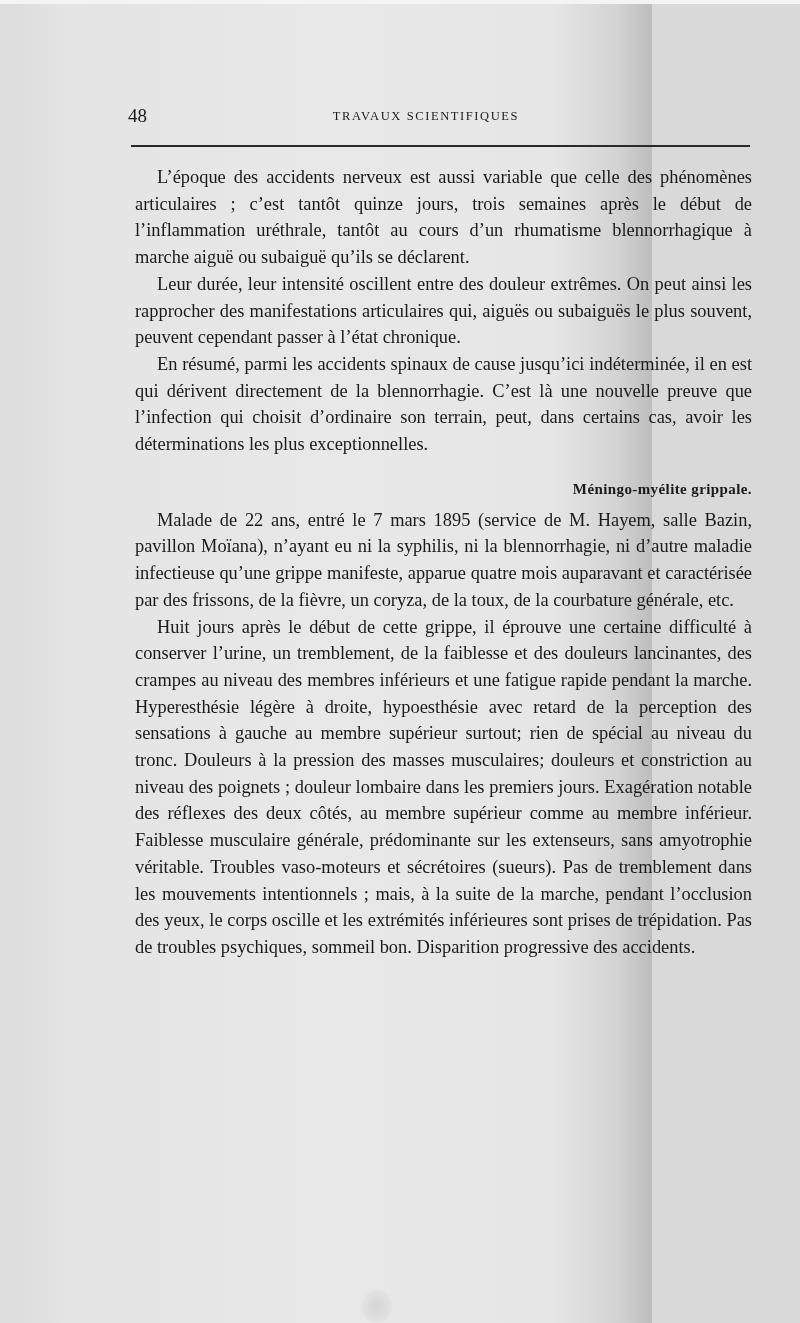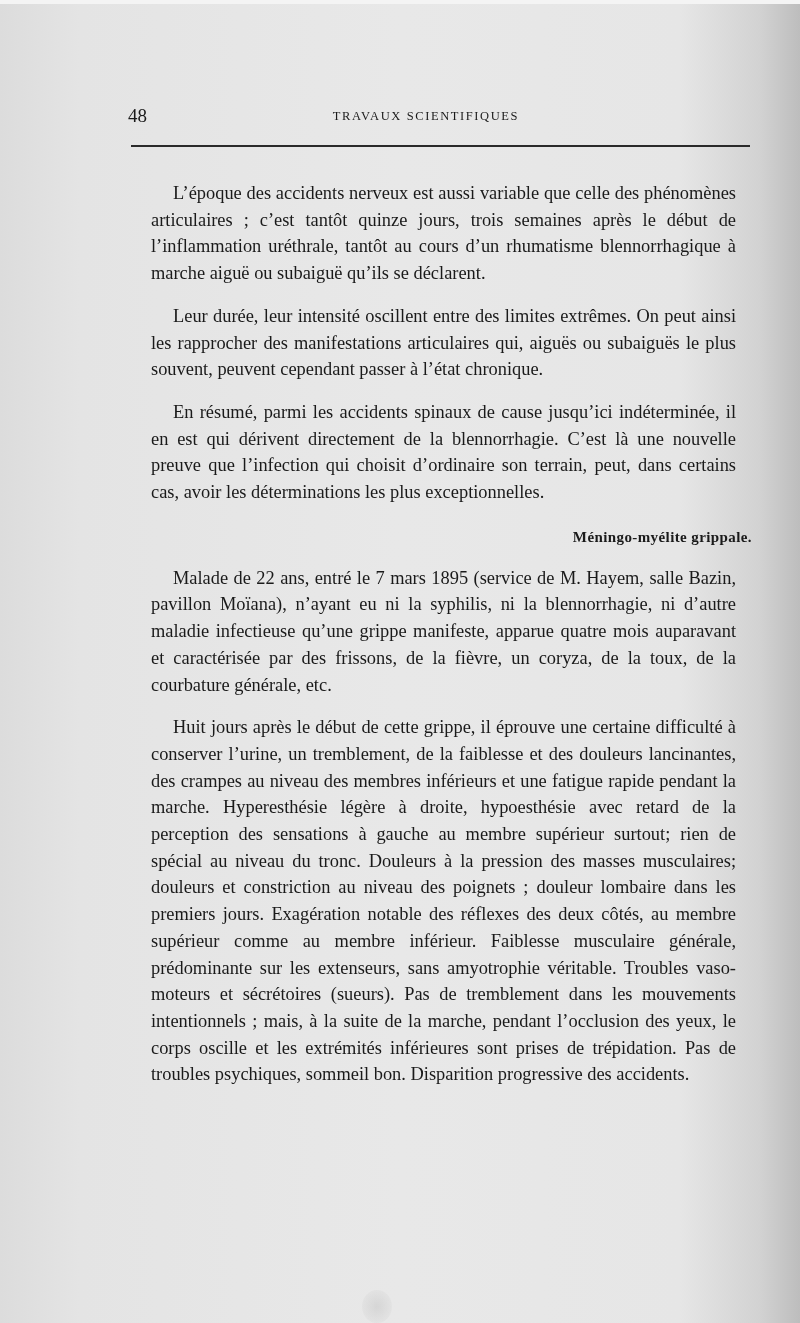--- a/index.html
+++ b/index.html
@@ -7,21 +7,21 @@
       padding: 0;
     }
     body {
       width: 800px;
       height: 1323px;
       overflow: hidden;
       background: #d9d9d9;
     }
     .page {
       position: relative;
-      width: 800px;
+      width: 652px;
       height: 1323px;
       background: linear-gradient(90deg, #dcdcdc 0%, #e4e4e4 10%, #e8e8e8 50%, #e6e6e6 85%, #d2d2d2 95%, #bdbdbd 100%);
       color: #1a1a1a;
       font-family: "Liberation Serif", "DejaVu Serif", serif;
     }
     .top-edge {
       position: absolute;
       left: 0; top: 0;
       width: 800px; height: 4px;
       background: #f4f4f4;
@@ -56,21 +56,21 @@
     .body-text {
       position: absolute;
       left: 135px;
       top: 164px;
       width: 617px;
       font-size: 18.4px;
       line-height: 26.7px;
       text-align: justify;
     }
     .body-text p {
-      margin: 16px;
+      margin: 0;
       text-indent: 22px;
     }
     .section-title {
       text-align: right;
       font-weight: bold;
       font-size: 15px;
       letter-spacing: 0.4px;
       margin: 19px 0 6px 0;
       line-height: 24px;
     }
@@ -89,21 +89,21 @@
 
 <div class="page">
   <div class="top-edge"></div>
 
   <div class="page-number">48</div>
   <div class="running-head">TRAVAUX SCIENTIFIQUES</div>
   <div class="header-rule"></div>
 
   <div class="body-text">
     <p>L’époque des accidents nerveux est aussi variable que celle des phénomènes articulaires ; c’est tantôt quinze jours, trois semaines après le début de l’inflammation uréthrale, tantôt au cours d’un rhumatisme blennorrhagique à marche aiguë ou subaiguë qu’ils se déclarent.</p>
-    <p>Leur durée, leur intensité oscillent entre des limites extrêmes. On peut ainsi les rapprocher des manifestations articulaires qui, aiguës ou subaiguës le plus souvent, peuvent cependant passer à l’état chronique.</p>
+    <p>Leur durée, leur intensité oscillent entre des douleur extrêmes. On peut ainsi les rapprocher des manifestations articulaires qui, aiguës ou subaiguës le plus souvent, peuvent cependant passer à l’état chronique.</p>
     <p>En résumé, parmi les accidents spinaux de cause jusqu’ici indéterminée, il en est qui dérivent directement de la blennorrhagie. C’est là une nouvelle preuve que l’infection qui choisit d’ordinaire son terrain, peut, dans certains cas, avoir les déterminations les plus exceptionnelles.</p>
 
     <div class="section-title">Méningo-myélite grippale.</div>
 
     <p>Malade de 22 ans, entré le 7 mars 1895 (service de M. Hayem, salle Bazin, pavillon Moïana), n’ayant eu ni la syphilis, ni la blennorrhagie, ni d’autre maladie infectieuse qu’une grippe manifeste, apparue quatre mois auparavant et caractérisée par des frissons, de la fièvre, un coryza, de la toux, de la courbature générale, etc.</p>
     <p>Huit jours après le début de cette grippe, il éprouve une certaine difficulté à conserver l’urine, un tremblement, de la faiblesse et des douleurs lancinantes, des crampes au niveau des membres inférieurs et une fatigue rapide pendant la marche. Hyperesthésie légère à droite, hypoesthésie avec retard de la perception des sensations à gauche au membre supérieur surtout; rien de spécial au niveau du tronc. Douleurs à la pression des masses musculaires; douleurs et constriction au niveau des poignets ; douleur lombaire dans les premiers jours. Exagération notable des réflexes des deux côtés, au membre supérieur comme au membre inférieur. Faiblesse musculaire générale, prédominante sur les extenseurs, sans amyotrophie véritable. Troubles vaso-moteurs et sécrétoires (sueurs). Pas de tremblement dans les mouvements intentionnels ; mais, à la suite de la marche, pendant l’occlusion des yeux, le corps oscille et les extrémités inférieures sont prises de trépidation. Pas de troubles psychiques, sommeil bon. Disparition progressive des accidents.</p>
   </div>
 
   <div class="bleed"></div>
 </div>

